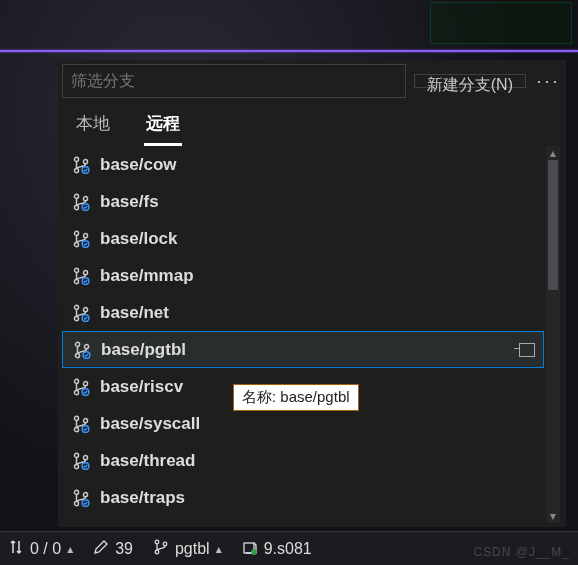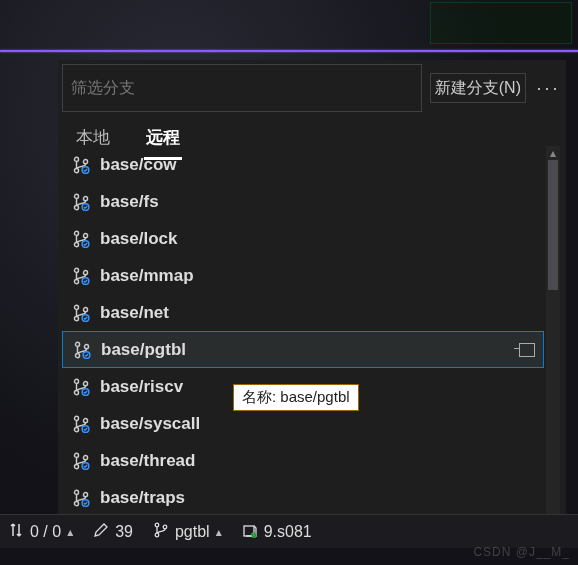--- a/index.html
+++ b/index.html
@@ -2,40 +2,40 @@
 <html><head>
 <meta charset="utf-8">
 <style>
   * { box-sizing: border-box; margin: 0; padding: 0; }
   html, body { width: 578px; height: 565px; overflow: hidden; font-family: "Segoe UI", "Microsoft YaHei", sans-serif; background: #1a1a1f; color: #ccc; }
   .bg { position: absolute; inset: 0; background: radial-gradient(ellipse at 30% 20%, #2a2a35 0%, #121218 60%); }
   .bg::before { content:""; position:absolute; right:6px; top:2px; width:140px; height:40px; background:rgba(0,40,0,.3); border:1px solid rgba(0,255,100,.15); font-size:6px; }
   .top-divider { position:absolute; left:0; right:0; top:50px; height:1.5px; background:#8b5cf6; box-shadow:0 0 2px #8b5cf6; }
   .panel { position:absolute; left:58px; top:60px; right:12px; bottom:38px; background:#1e1e1e; border:0; }
   .header-row { display:flex; gap:8px; align-items:center; padding:4px 4px 6px 4px; }
-  .filter-input { flex:1; height:48px; background:#1e1e1e; border:1px solid #3f3f46; color:#888; padding:0 8px; font-size:16px; outline:none; }
-  .new-branch-btn { height:30px; padding:0 4px; background:#1e1e1e; border:1px solid #3f3f46; color:#ccc; font-size:16px; cursor:pointer; }
+  .filter-input { flex:1; height:34px; background:#1e1e1e; border:1px solid #3f3f46; color:#888; padding:0 8px; font-size:16px; outline:none; }
+  .new-branch-btn { height:14px; padding:0 12px; background:#1e1e1e; border:1px solid #3f3f46; color:#ccc; font-size:16px; cursor:pointer; }
   .more-btn { width:28px; height:30px; background:transparent; border:0; color:#ccc; font-size:18px; letter-spacing:2px; cursor:pointer; }
   .tabs { display:flex; gap:32px; padding:6px 16px 0 16px; font-size:17px; }
   .tab { padding:2px 2px 8px 2px; color:#bbb; cursor:pointer; }
   .tab.active { color:#fff; font-weight:600; border-bottom:3px solid #fff; }
   .list-wrap { position:absolute; top:86px; left:4px; right:4px; bottom:4px; }
   .list { position:absolute; inset:0; right:18px; overflow:hidden; }
   .row { display:flex; align-items:center; height:37px; padding:0 10px; gap:10px; color:#ddd; font-size:17px; }
   .row.selected { border:1px solid #007fd4; background:#2a2d2e; padding-right:8px;justify-content:flex-end; }
   .branch-icon svg { width:18px; height:18px; display:block; }
   .row-label { flex:1;font-weight:bold; }
   .pin-icon { width:16px; height:14px; border:1.5px solid #aaa; position:relative; }
   .pin-icon::before { content:""; position:absolute; left:-6px; top:4px; width:6px; height:1.5px; background:#aaa; }
   .scrollbar-track { position:absolute; right:2px; top:0; bottom:0; width:14px; background:#252526; }
   .scroll-up, .scroll-down { position:absolute; left:0; width:14px; height:14px; color:#888; font-size:12px; text-align:center; line-height:14px; }
   .scroll-up { top:0; } .scroll-down { bottom:0; }
   .scroll-thumb { position:absolute; left:2px; width:10px; top:14px; height:130px; background:#4a4a4f; }
   .tooltip { position:absolute; left:233px; top:384px; background:#fff; color:#222; font-size:15px; padding:3px 8px; border:1px solid #a16207; white-space:nowrap; z-index:5; }
-  .statusbar { position:absolute; left:0; right:0; bottom:17px; height:34px; background:#1b1b20; border-top:1px solid #333; display:flex; align-items:center; padding:0 8px; gap:20px; color:#ddd; font-size:16px; }
+  .statusbar { position:absolute; left:0; right:0; bottom:0; height:34px; background:#1b1b20; border-top:1px solid #333; display:flex; align-items:center; padding:0 8px; gap:20px; color:#ddd; font-size:16px; }
   .sb-item { display:flex; align-items:center; gap:6px; cursor:pointer; }
   .sb-item svg { width:16px; height:16px; }
   .watermark { position:absolute; right:8px; bottom:6px; color:rgba(200,200,200,.25); font-size:12px; letter-spacing:1px; pointer-events:none; }
   .caret { font-size:12px; color:#bbb; }
 </style>
 </head>
 <body>
 
 <div class="bg"></div>
 <div class="top-divider"></div>

